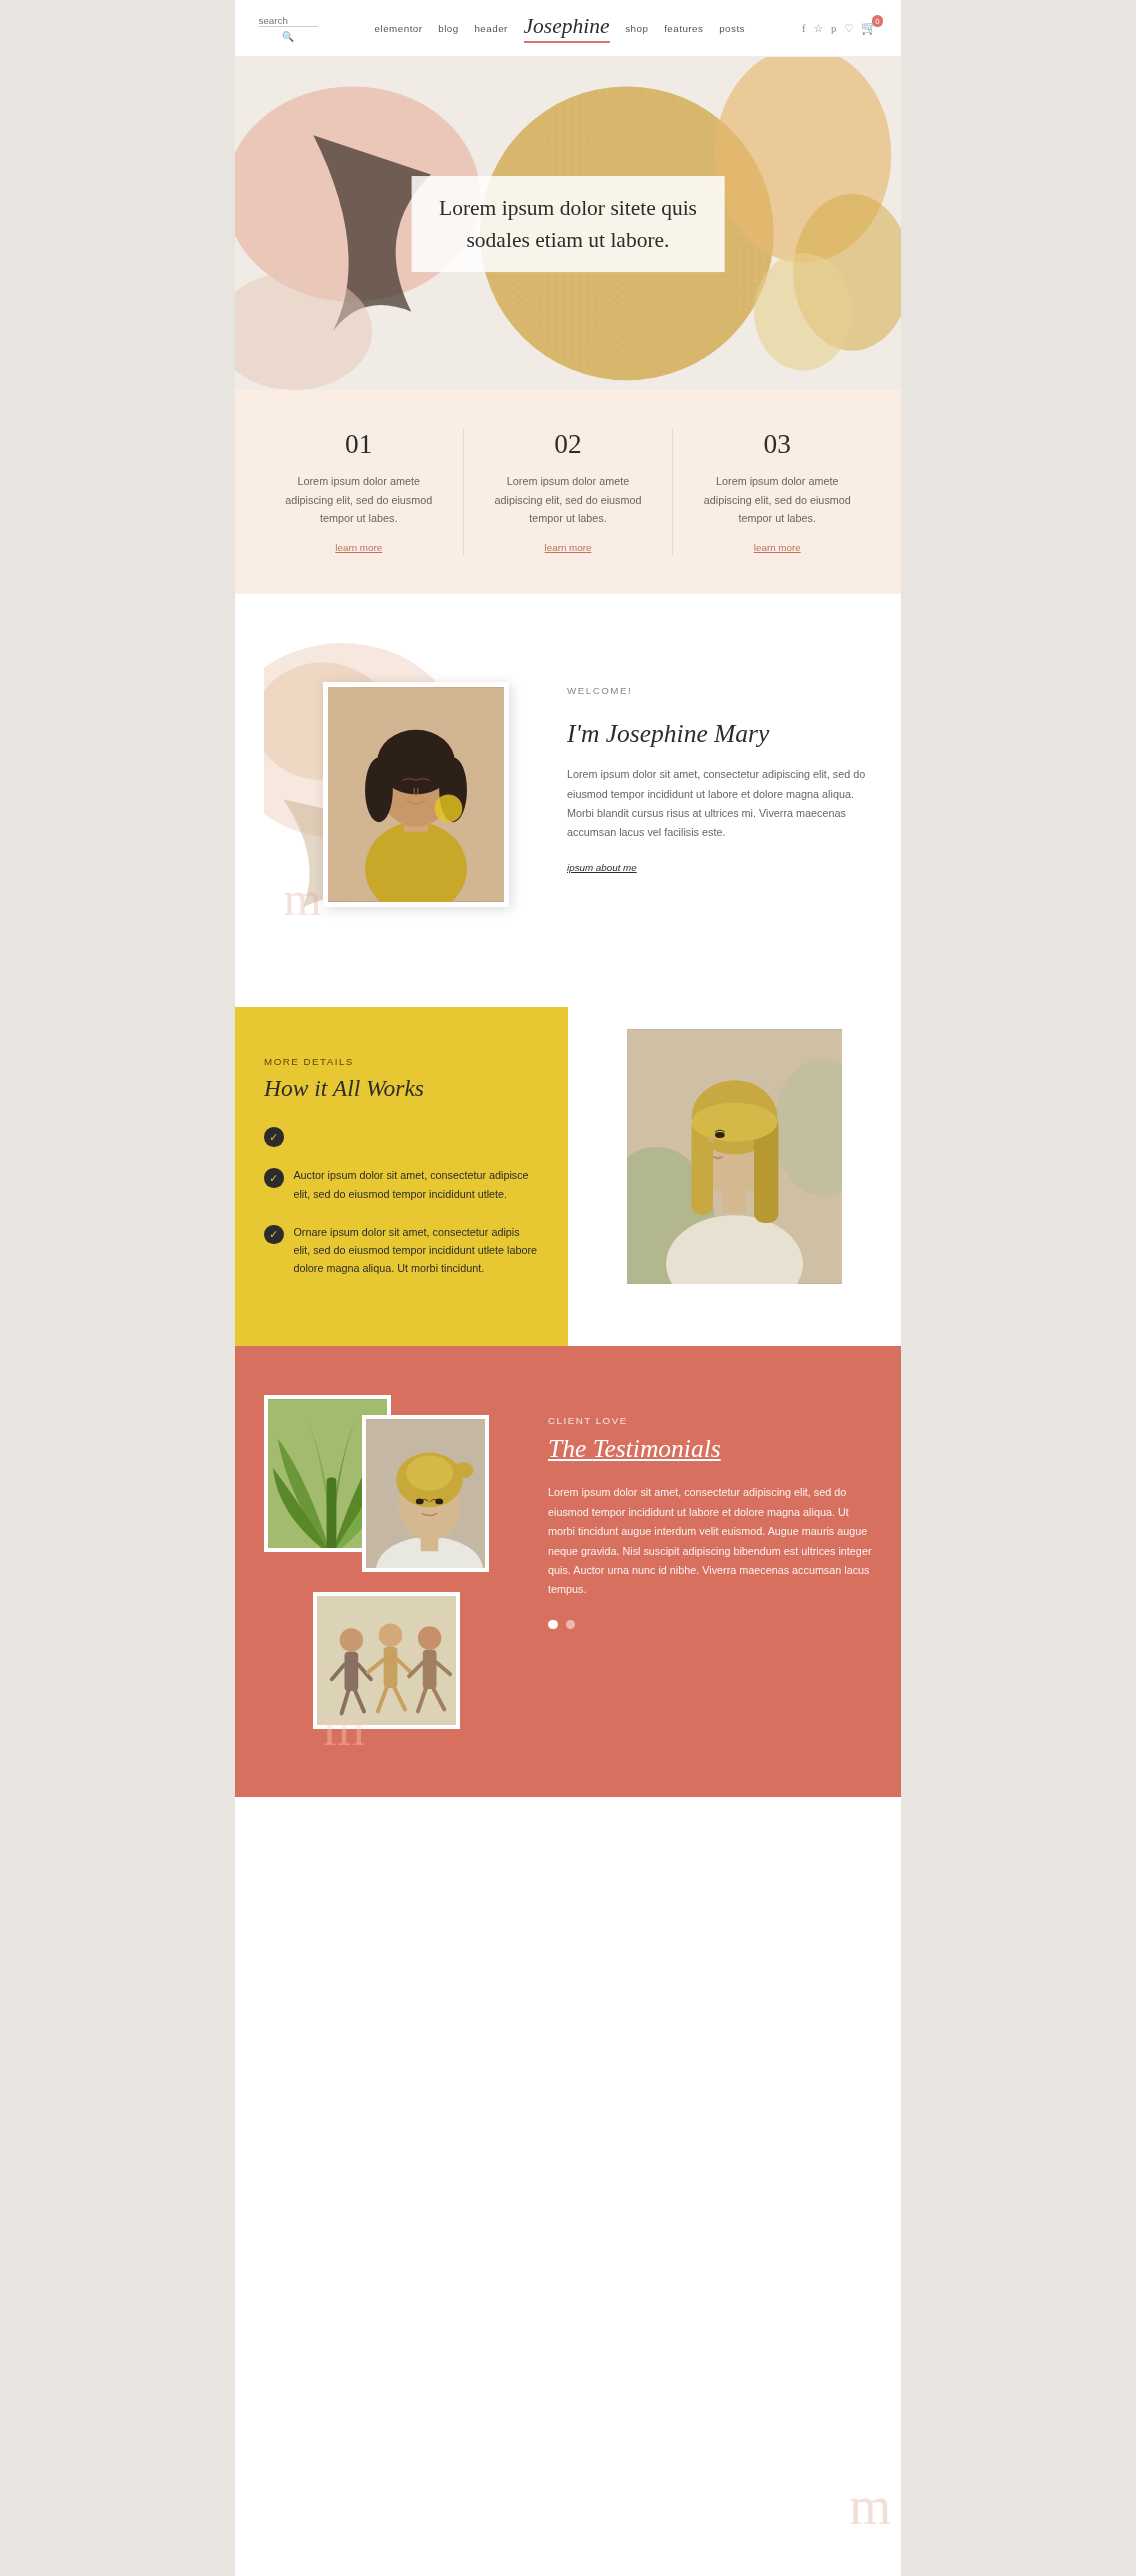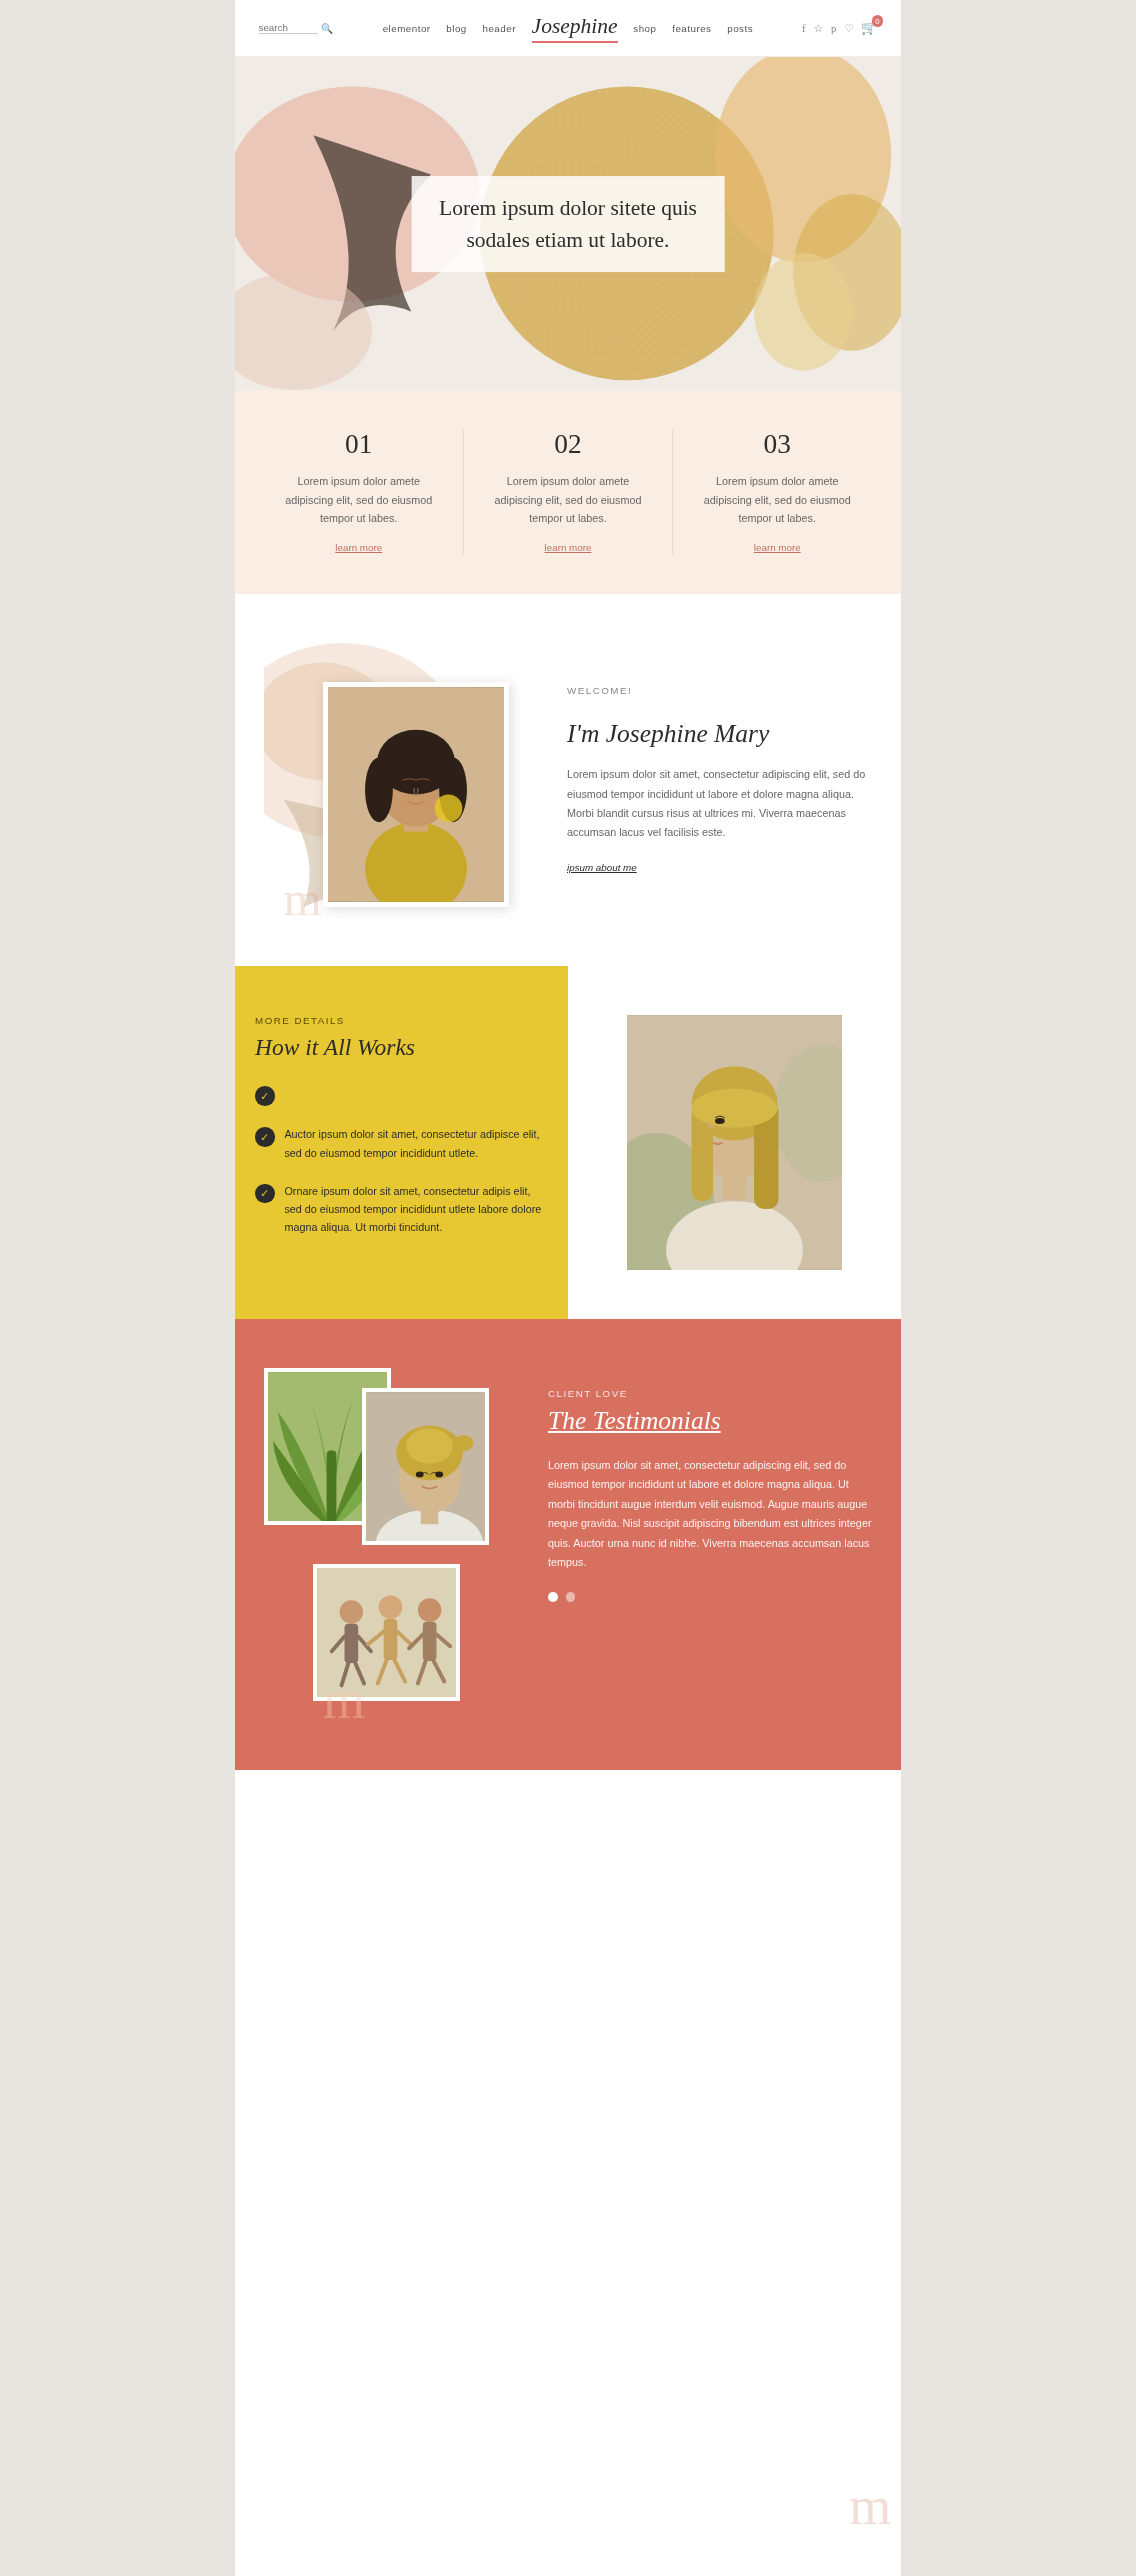--- a/index.html
+++ b/index.html
@@ -22,20 +22,21 @@
       align-items: center;
       justify-content: space-between;
       padding: 13.7px 23.5px;
       background: #fff;
       border-bottom: 1px solid #f0ece8;
     }
     .nav-left {
       display: flex;
       align-items: center;
       gap: 3.9px;
+      flex-direction: column;
     }
     .nav-search-input {
       border: none;
       border-bottom: 1px solid #ccc;
       font-size: 9.8px;
       color: #888;
       width: 59px;
       outline: none;
       font-family: sans-serif;
     }
@@ -224,21 +225,22 @@
 
     
     .how-works-section {
       display: flex;
       background: #fff;
       min-height: 353px;
     }
     .how-works-left {
       background: #e8c832;
       width: 50%;
-      padding: 49px 20px;
+      padding: 49px 29px;
+      margin-top: 41px;
     }
     .how-works-right {
       width: 50%;
       padding: 29px;
       display: flex;
       align-items: center;
       justify-content: center;
     }
     .how-subtitle {
       font-size: 9.8px;

